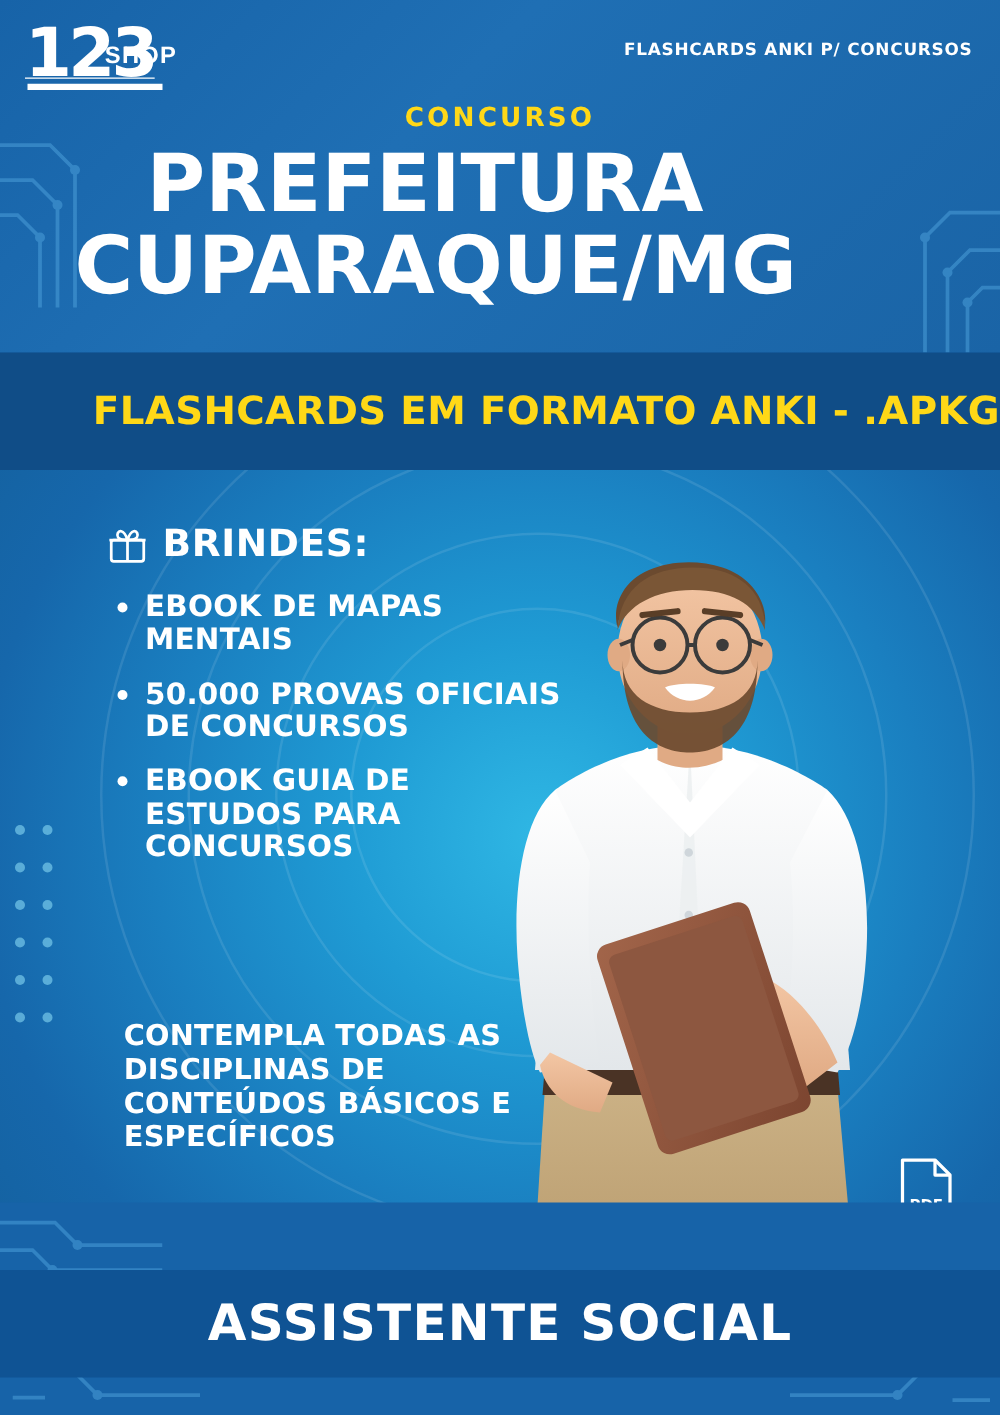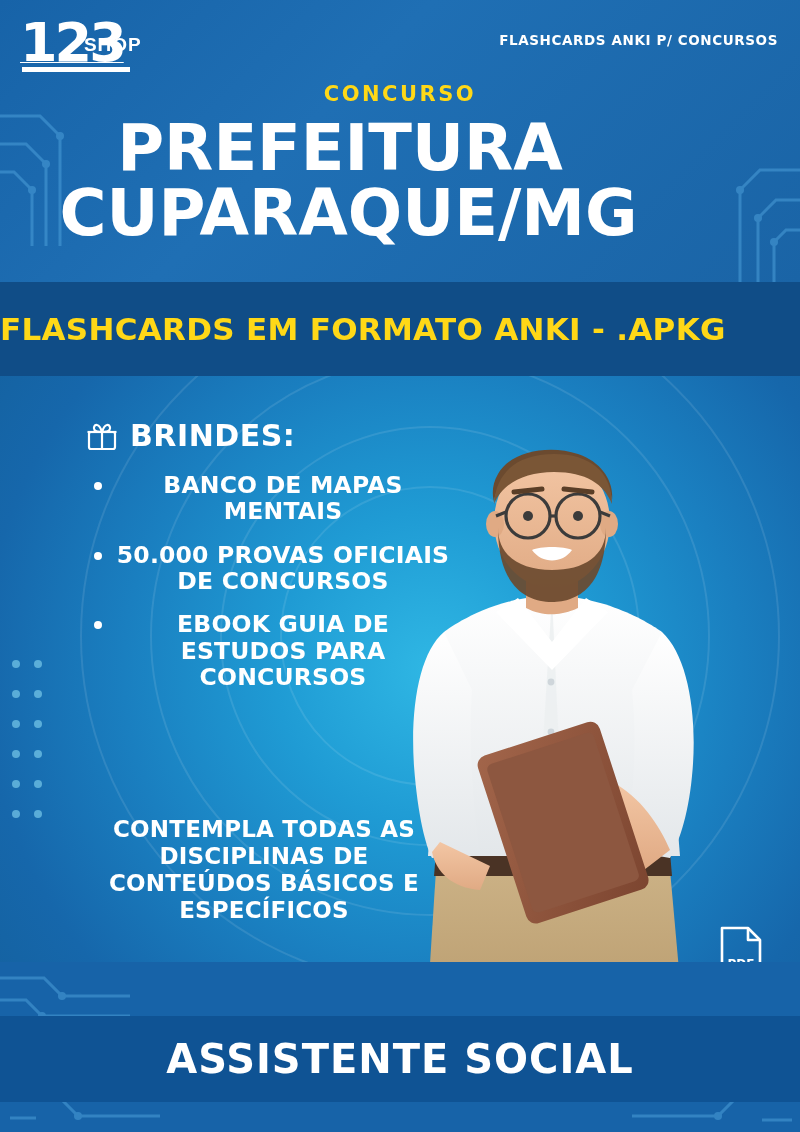--- a/index.html
+++ b/index.html
@@ -71,37 +71,36 @@
     font-weight: 800;
     letter-spacing: 0px;
     font-family: "DejaVu Sans", sans-serif;
   }
   .title-main .l2 { display: block; margin-top: 4px; margin-left: 17px; }
 
   
   .sub-band {
     position: absolute; top: 282px; left: 0; width: 800px; height: 94px;
     background: #104d87;
-    display: flex; align-items: center; justify-content: flex-start;
+    display: flex; align-items: center; justify-content: flex-end;
   }
   .sub-band-text {
     color: #ffd817;
     font-size: 31px;
     font-weight: 800;
     letter-spacing: 0.3px;
     font-family: "DejaVu Sans", sans-serif;
     text-align: center;
   }
 
   
   .middle {
     position: absolute; top: 376px; left: 0; width: 800px; height: 650px;
     background: radial-gradient(circle at 54% 45%, #2fb7e4 0%, #1f9bd4 28%, #1a7fc0 55%, #1667ab 80%, #14619f 100%);
     overflow: hidden;
-    text-align: center;
   }
   .ring {
     position: absolute;
     border: 2px solid rgba(255,255,255,0.10);
     border-radius: 50%;
   }
   .ring.r1 { width: 300px; height: 300px; top: 110px; left: 280px; }
   .ring.r2 { width: 420px; height: 420px; top: 50px; left: 220px; }
   .ring.r3 { width: 560px; height: 560px; top: -20px; left: 150px; }
   .ring.r4 { width: 700px; height: 700px; top: -90px; left: 80px; }
@@ -362,21 +361,21 @@
           <path d="M1.5 12 h29"></path>
           <path d="M16 12 v17"></path>
           <path d="M16 12 C16 12 10 12 8.5 10 C7 8 8.5 4.5 11 5 C14 5.6 16 12 16 12 Z"></path>
           <path d="M16 12 C16 12 22 12 23.5 10 C25 8 23.5 4.5 21 5 C18 5.6 16 12 16 12 Z"></path>
         </g>
       </svg>
       <span class="gift-title">BRINDES:</span>
     </div>
 
     <div class="bullets">
-      <div class="bullet">BANCO DE MAPAS MENTAIS</div>
+      <div class="bullet">EBOOK DE MAPAS MENTAIS</div>
       <div class="bullet">50.000 PROVAS OFICIAIS DE CONCURSOS</div>
       <div class="bullet">EBOOK GUIA DE ESTUDOS PARA CONCURSOS</div>
     </div>
 
     <div class="cfe-desc">CONTEMPLA TODAS AS DISCIPLINAS DE CONTEÚDOS BÁSICOS E ESPECÍFICOS</div>
 
     <svg class="pdf-badge" viewBox="0 0 46 54">
       <path d="M4 2 h26 l12 12 v38 h-38 Z" fill="none" stroke="#ffffff" stroke-width="2.6" stroke-linejoin="round"></path>
       <path d="M30 2 v12 h12" fill="none" stroke="#ffffff" stroke-width="2.6" stroke-linejoin="round"></path>
       <text x="23" y="42" text-anchor="middle" font-family="DejaVu Sans, sans-serif" font-size="12" font-weight="bold" fill="#ffffff">PDF</text>

